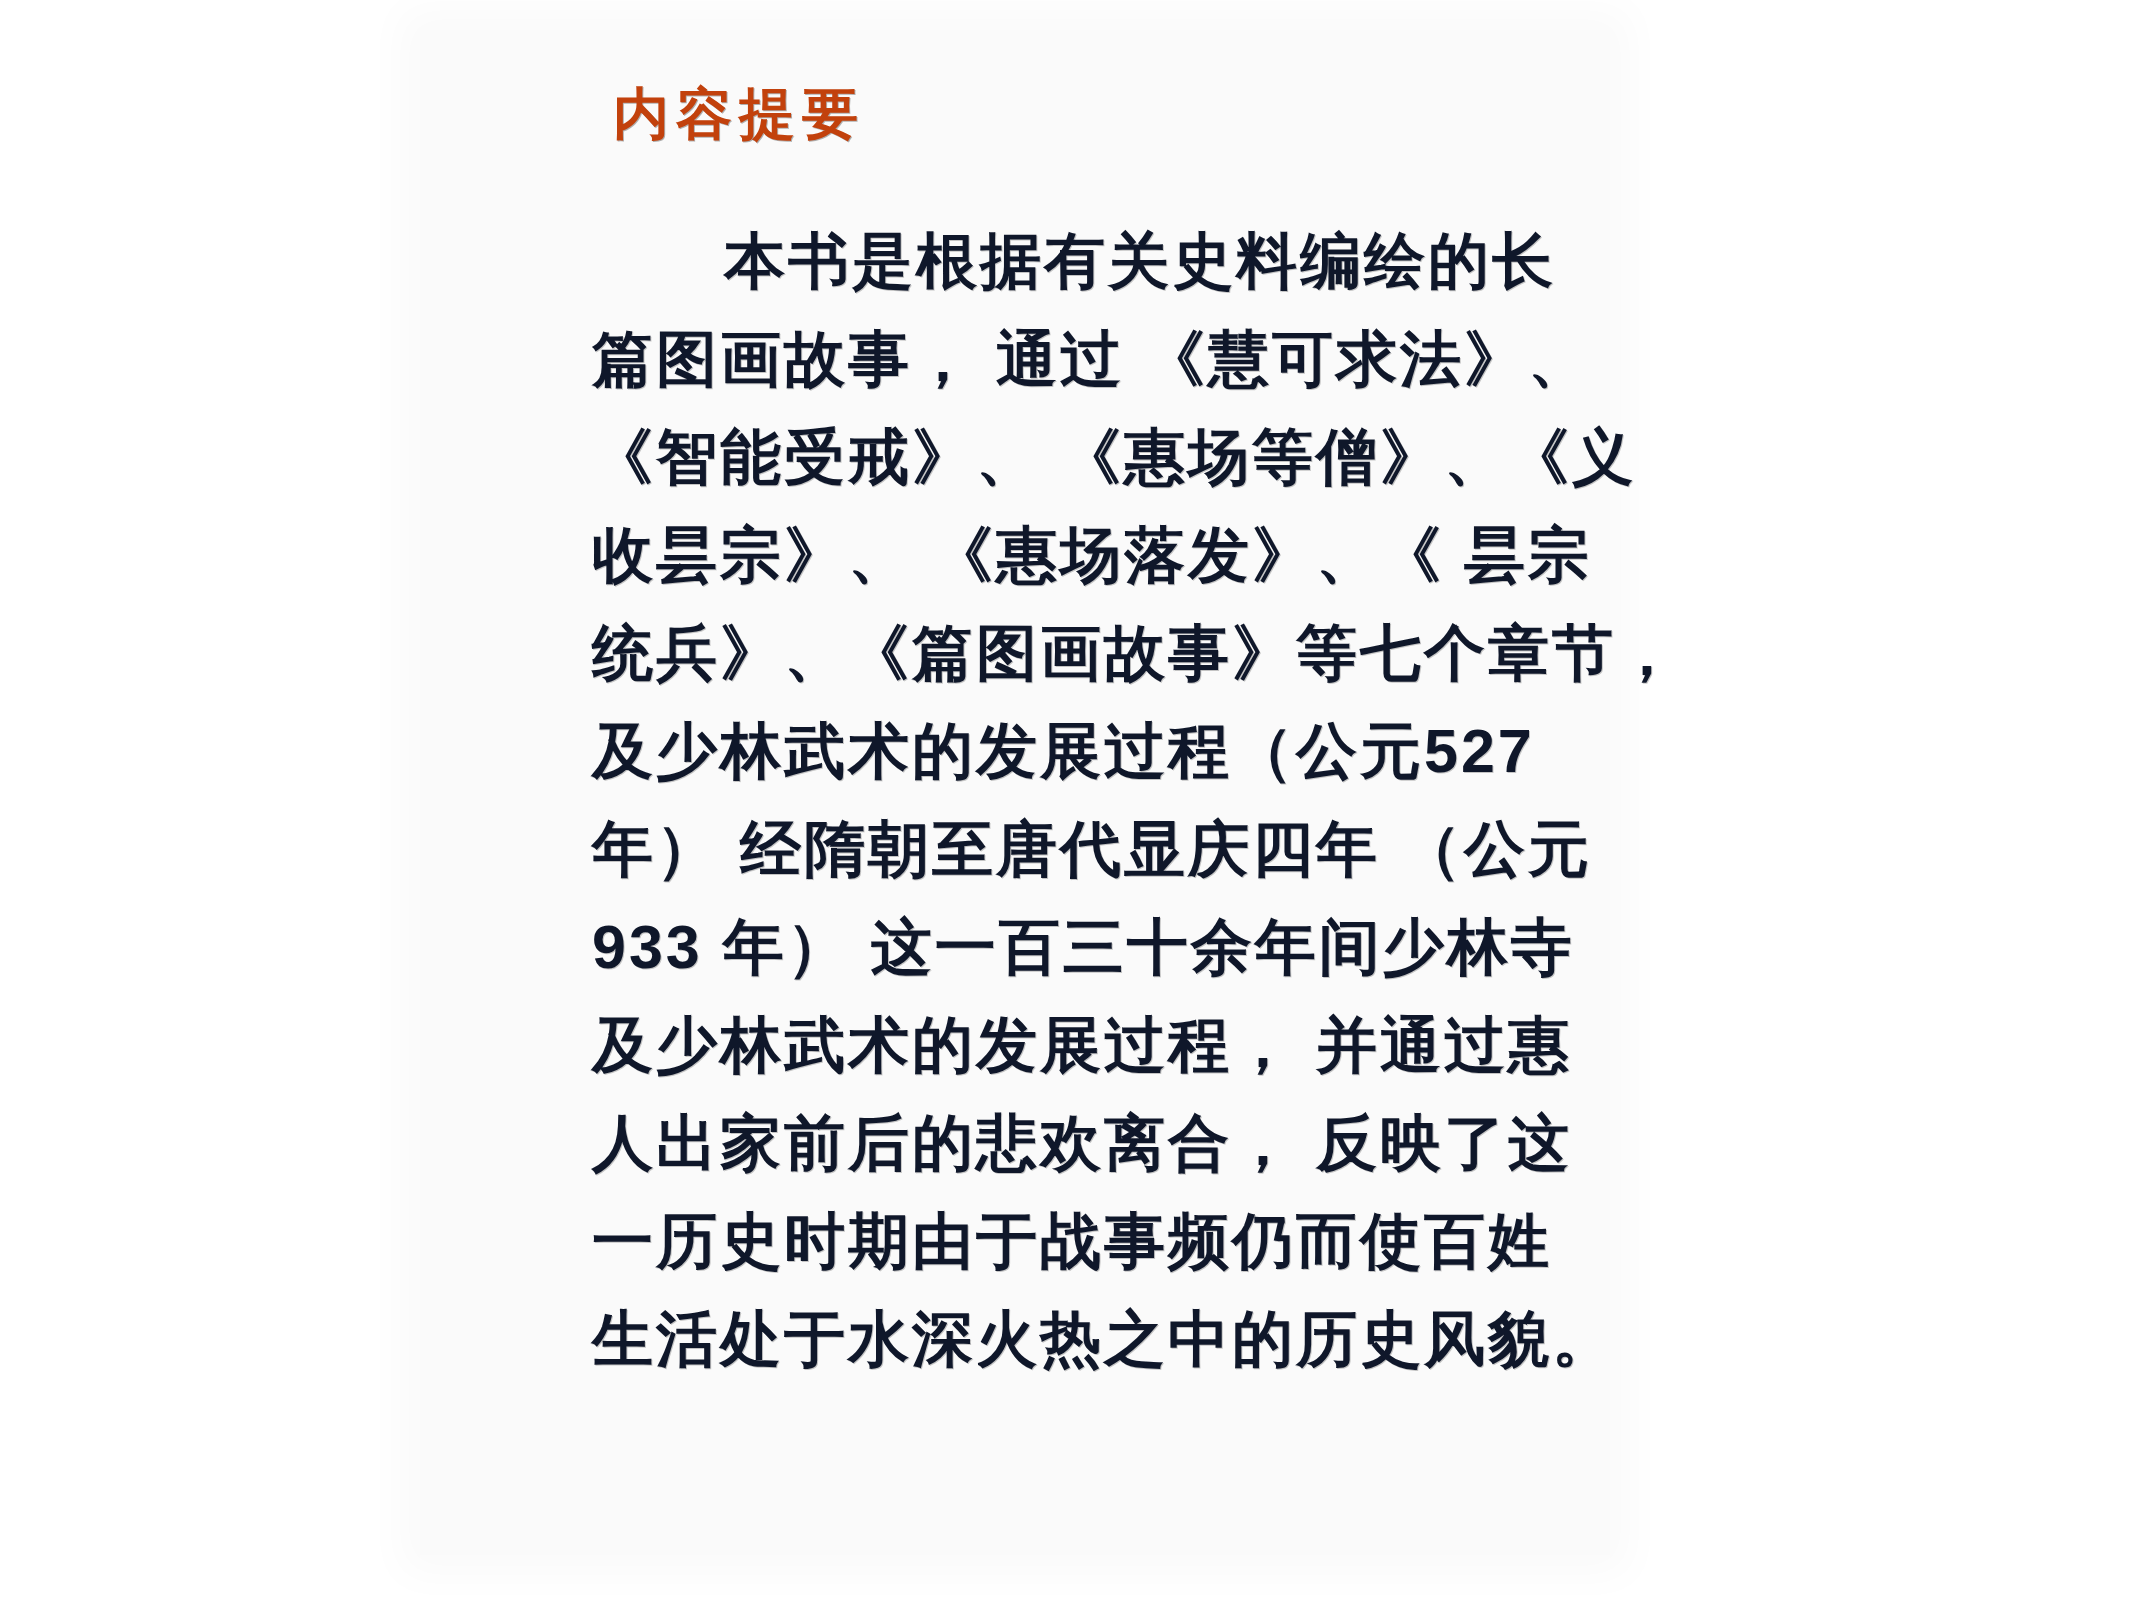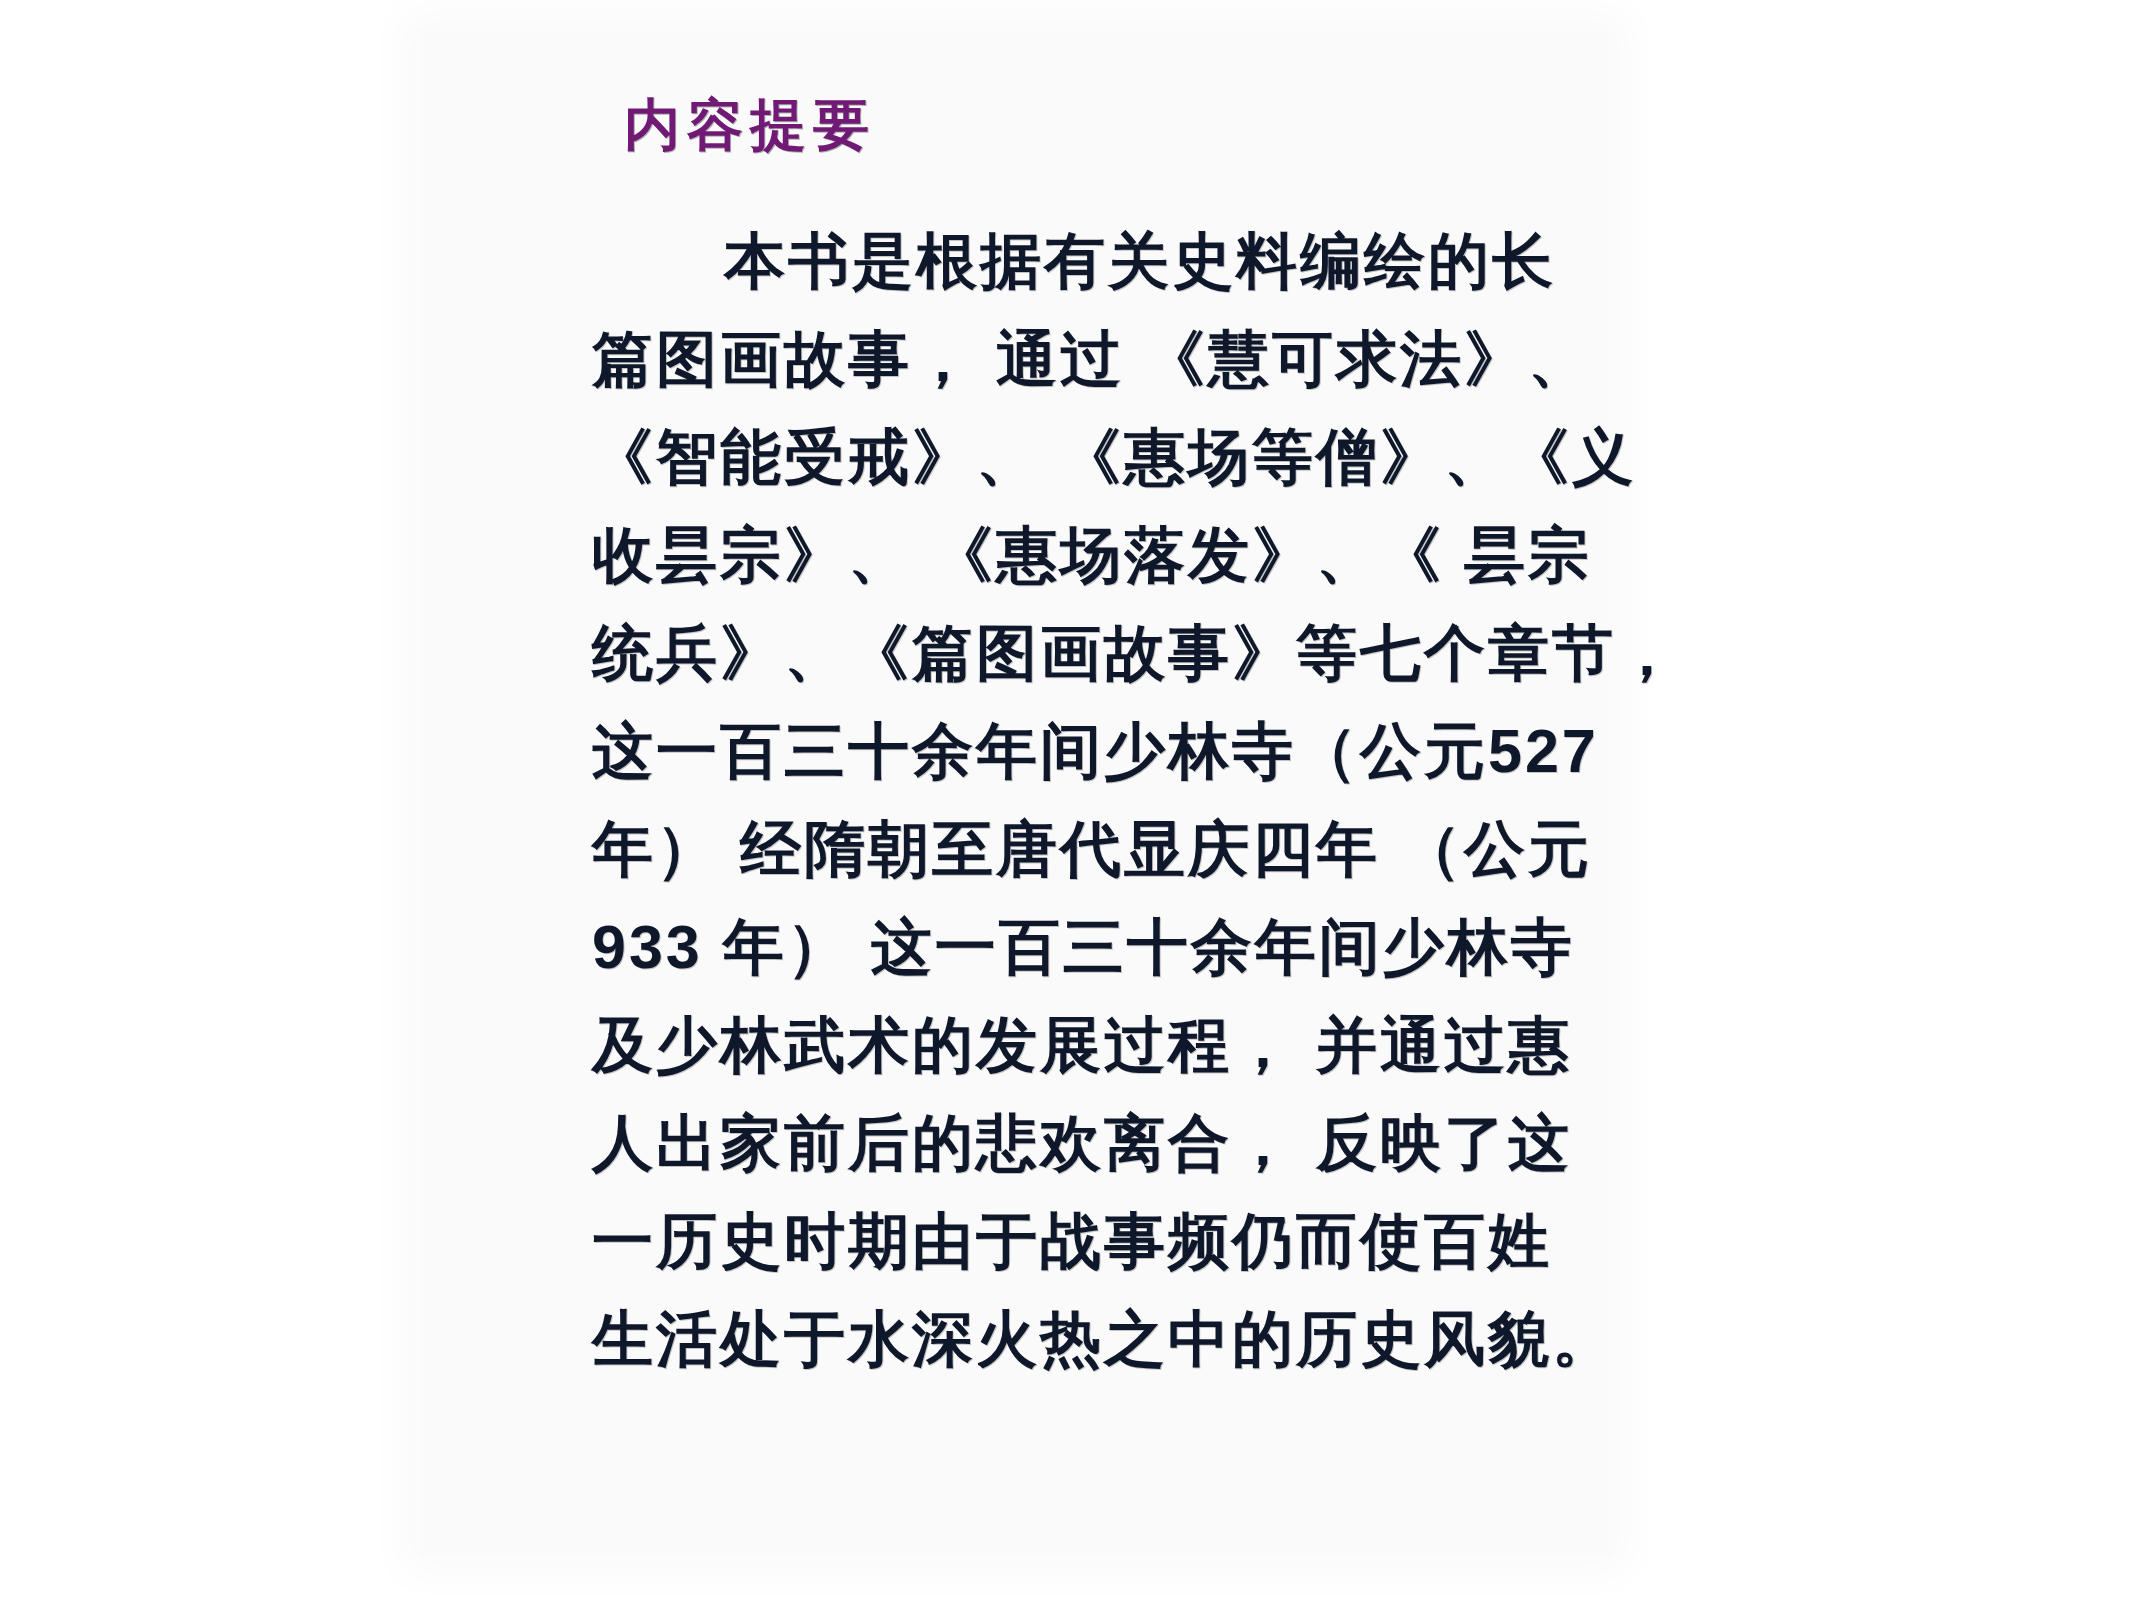--- a/index.html
+++ b/index.html
@@ -27,26 +27,26 @@
     top: 30px;
     width: 1190px;
     height: 1525px;
     background: #fafafa;
     box-shadow: 0 0 40px 20px #fafafa;
   }
   .title {
     position: absolute;
     left: 608px;
     top: 76px;
-    margin: 16px;
+    margin: 5px;
     font-size: 56px;
     line-height: 66px;
     font-weight: 700;
     letter-spacing: 7px;
-    color: #701a75;
+    color: #c2410c;
     text-shadow: 1px 1px 0 rgba(0,0,0,0.30);
     white-space: nowrap;
   }
   .body-block {
     position: absolute;
     left: 592px;
     top: 212px;
     width: 990px;
   }
   .line {
@@ -69,21 +69,21 @@
   <div class="scan-area"></div>
 
   <h1 class="title">内容提要</h1>
 
   <div class="body-block">
     <div class="line indent">本书是根据有关史料编绘的长</div>
     <div class="line">篇图画故事， 通过 《慧可求法》、</div>
     <div class="line">《智能受戒》、 《惠场等僧》、《义</div>
     <div class="line">收昙宗》、 《惠场落发》、《 昙宗</div>
     <div class="line">统兵》、《篇图画故事》等七个章节，</div>
-    <div class="line">这一百三十余年间少林寺（公元527</div>
+    <div class="line">及少林武术的发展过程（公元527</div>
     <div class="line">年） 经隋朝至唐代显庆四年 （公元</div>
     <div class="line">933 年） 这一百三十余年间少林寺</div>
     <div class="line">及少林武术的发展过程， 并通过惠</div>
     <div class="line">人出家前后的悲欢离合， 反映了这</div>
     <div class="line">一历史时期由于战事频仍而使百姓</div>
     <div class="line">生活处于水深火热之中的历史风貌。</div>
   </div>
 </div>
 
 </body></html>

